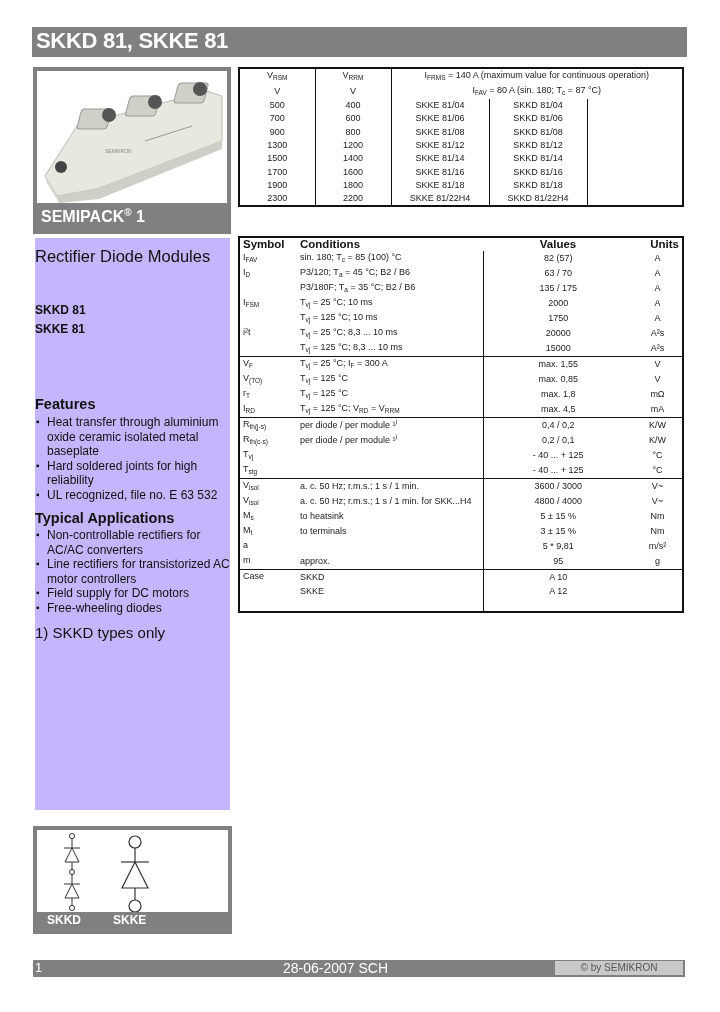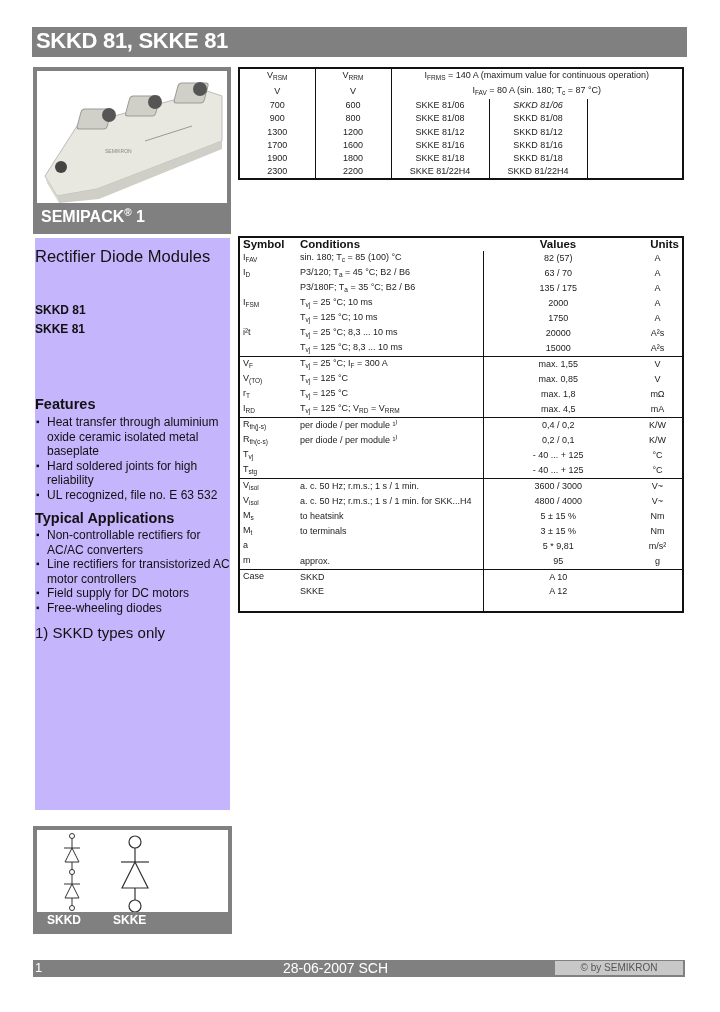--- a/index.html
+++ b/index.html
@@ -132,38 +132,52 @@
     <td colspan="3" class="vl"><span>I</span><span class="sub">FRMS</span><span> = 140 A (maximum value for continuous operation)</span></td>
   </tr>
   <tr class="hdr">
     <td>V</td>
     <td class="vl">V</td>
     <td colspan="3" class="vl"><span>I</span><span class="sub">FAV</span><span> = 80 A (sin. 180; T</span><span class="sub">c</span><span> = 87 °C)</span></td>
   </tr>
   </tbody>
     <tbody id="t1body">
       <tr>
+        <td>500</td>
+        <td class="vl">400</td>
+        <td class="vl" style="width: 98px;">SKKE 81/04</td>
+        <td class="vl" style="width: 98px;">SKKD 81/04</td>
+        <td class="vl"></td>
+      </tr>
+      <tr>
         <td>700</td>
         <td class="vl">600</td>
         <td class="vl" style="width: 98px;">SKKE 81/06</td>
-        <td class="vl" style="width: 98px; font-style: italic;">SKKD 81/06</td>
+        <td class="vl" style="width: 98px;">SKKD 81/06</td>
         <td class="vl"></td>
       </tr>
       <tr>
         <td>900</td>
         <td class="vl">800</td>
         <td class="vl" style="width: 98px;">SKKE 81/08</td>
         <td class="vl" style="width: 98px;">SKKD 81/08</td>
         <td class="vl"></td>
       </tr>
       <tr>
         <td>1300</td>
         <td class="vl">1200</td>
         <td class="vl" style="width: 98px;">SKKE 81/12</td>
         <td class="vl" style="width: 98px;">SKKD 81/12</td>
+        <td class="vl"></td>
+      </tr>
+      <tr>
+        <td>1500</td>
+        <td class="vl">1400</td>
+        <td class="vl" style="width: 98px;">SKKE 81/14</td>
+        <td class="vl" style="width: 98px;">SKKD 81/14</td>
         <td class="vl"></td>
       </tr>
       <tr>
         <td>1700</td>
         <td class="vl">1600</td>
         <td class="vl" style="width: 98px;">SKKE 81/16</td>
         <td class="vl" style="width: 98px;">SKKD 81/16</td>
         <td class="vl"></td>
       </tr>
       <tr>

